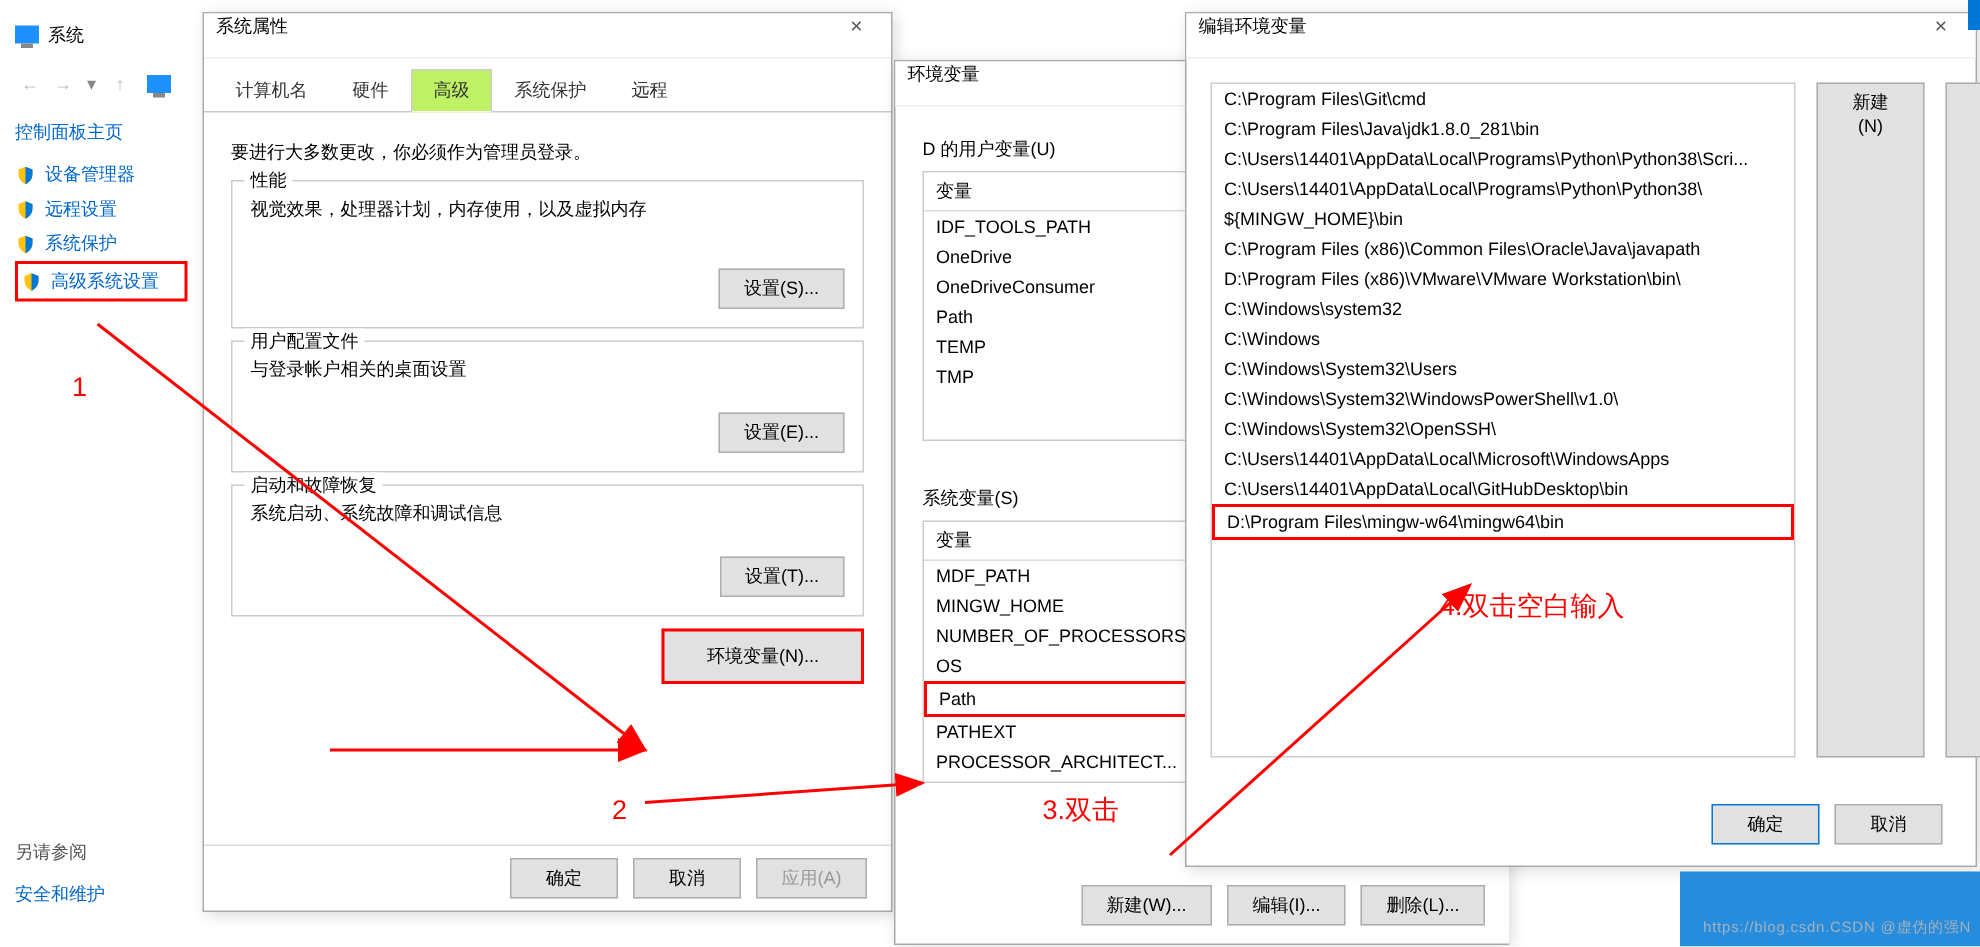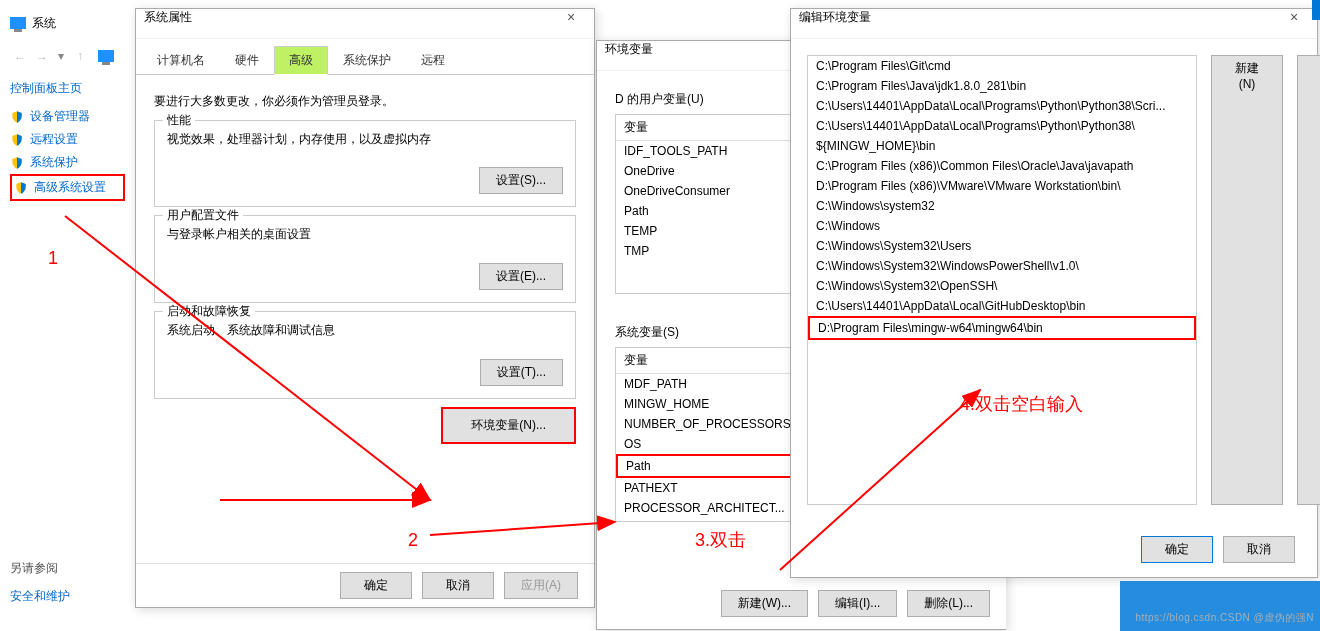--- a/index.html
+++ b/index.html
@@ -98,21 +98,21 @@
     <div class="tab">计算机名</div>
     <div class="tab">硬件</div>
     <div class="tab active">高级</div>
     <div class="tab">系统保护</div>
     <div class="tab">远程</div>
   </div>
   <div class="pane">
     <div style="margin:6px 0 10px">要进行大多数更改，你必须作为管理员登录。</div>
     <div class="group">
       <span class="group-title">性能</span>
-      <div style="margin-bottom:19px">视觉效果，处理器计划，内存使用，以及虚拟内存</div>
+      <div style="margin-bottom:31px">视觉效果，处理器计划，内存使用，以及虚拟内存</div>
       <div style="text-align:right"><span class="btn">设置(S)...</span></div>
     </div>
     <div class="group">
       <span class="group-title">用户配置文件</span>
       <div style="margin-bottom:20px">与登录帐户相关的桌面设置</div>
       <div style="text-align:right"><span class="btn">设置(E)...</span></div>
     </div>
     <div class="group">
       <span class="group-title">启动和故障恢复</span>
       <div style="margin-bottom:20px">系统启动、系统故障和调试信息</div>
@@ -181,20 +181,21 @@
           <div class="list-row">C:\Users\14401\AppData\Local\Programs\Python\Python38\Scri...</div>
           <div class="list-row">C:\Users\14401\AppData\Local\Programs\Python\Python38\</div>
           <div class="list-row">${MINGW_HOME}\bin</div>
           <div class="list-row">C:\Program Files (x86)\Common Files\Oracle\Java\javapath</div>
           <div class="list-row">D:\Program Files (x86)\VMware\VMware Workstation\bin\</div>
           <div class="list-row">C:\Windows\system32</div>
           <div class="list-row">C:\Windows</div>
           <div class="list-row">C:\Windows\System32\Users</div>
           <div class="list-row">C:\Windows\System32\WindowsPowerShell\v1.0\</div>
           <div class="list-row">C:\Windows\System32\OpenSSH\</div>
+          <div class="list-row">C:\Users\14401\AppData\Local\Microsoft\WindowsApps</div>
           <div class="list-row">C:\Users\14401\AppData\Local\GitHubDesktop\bin</div>
           <div class="list-row redbox" style="border-width: 2px;">D:\Program Files\mingw-w64\mingw64\bin</div>
         </div>
     </div>
     <div style="width:90px;display:flex;flex-direction:row;gap:14px">
       <span class="btn">新建(N)</span>
       <span class="btn">编辑(E)</span>
       <span class="btn">浏览(B)...</span>
       <span class="btn">删除(D)</span>
       <div style="height:20px"></div>

